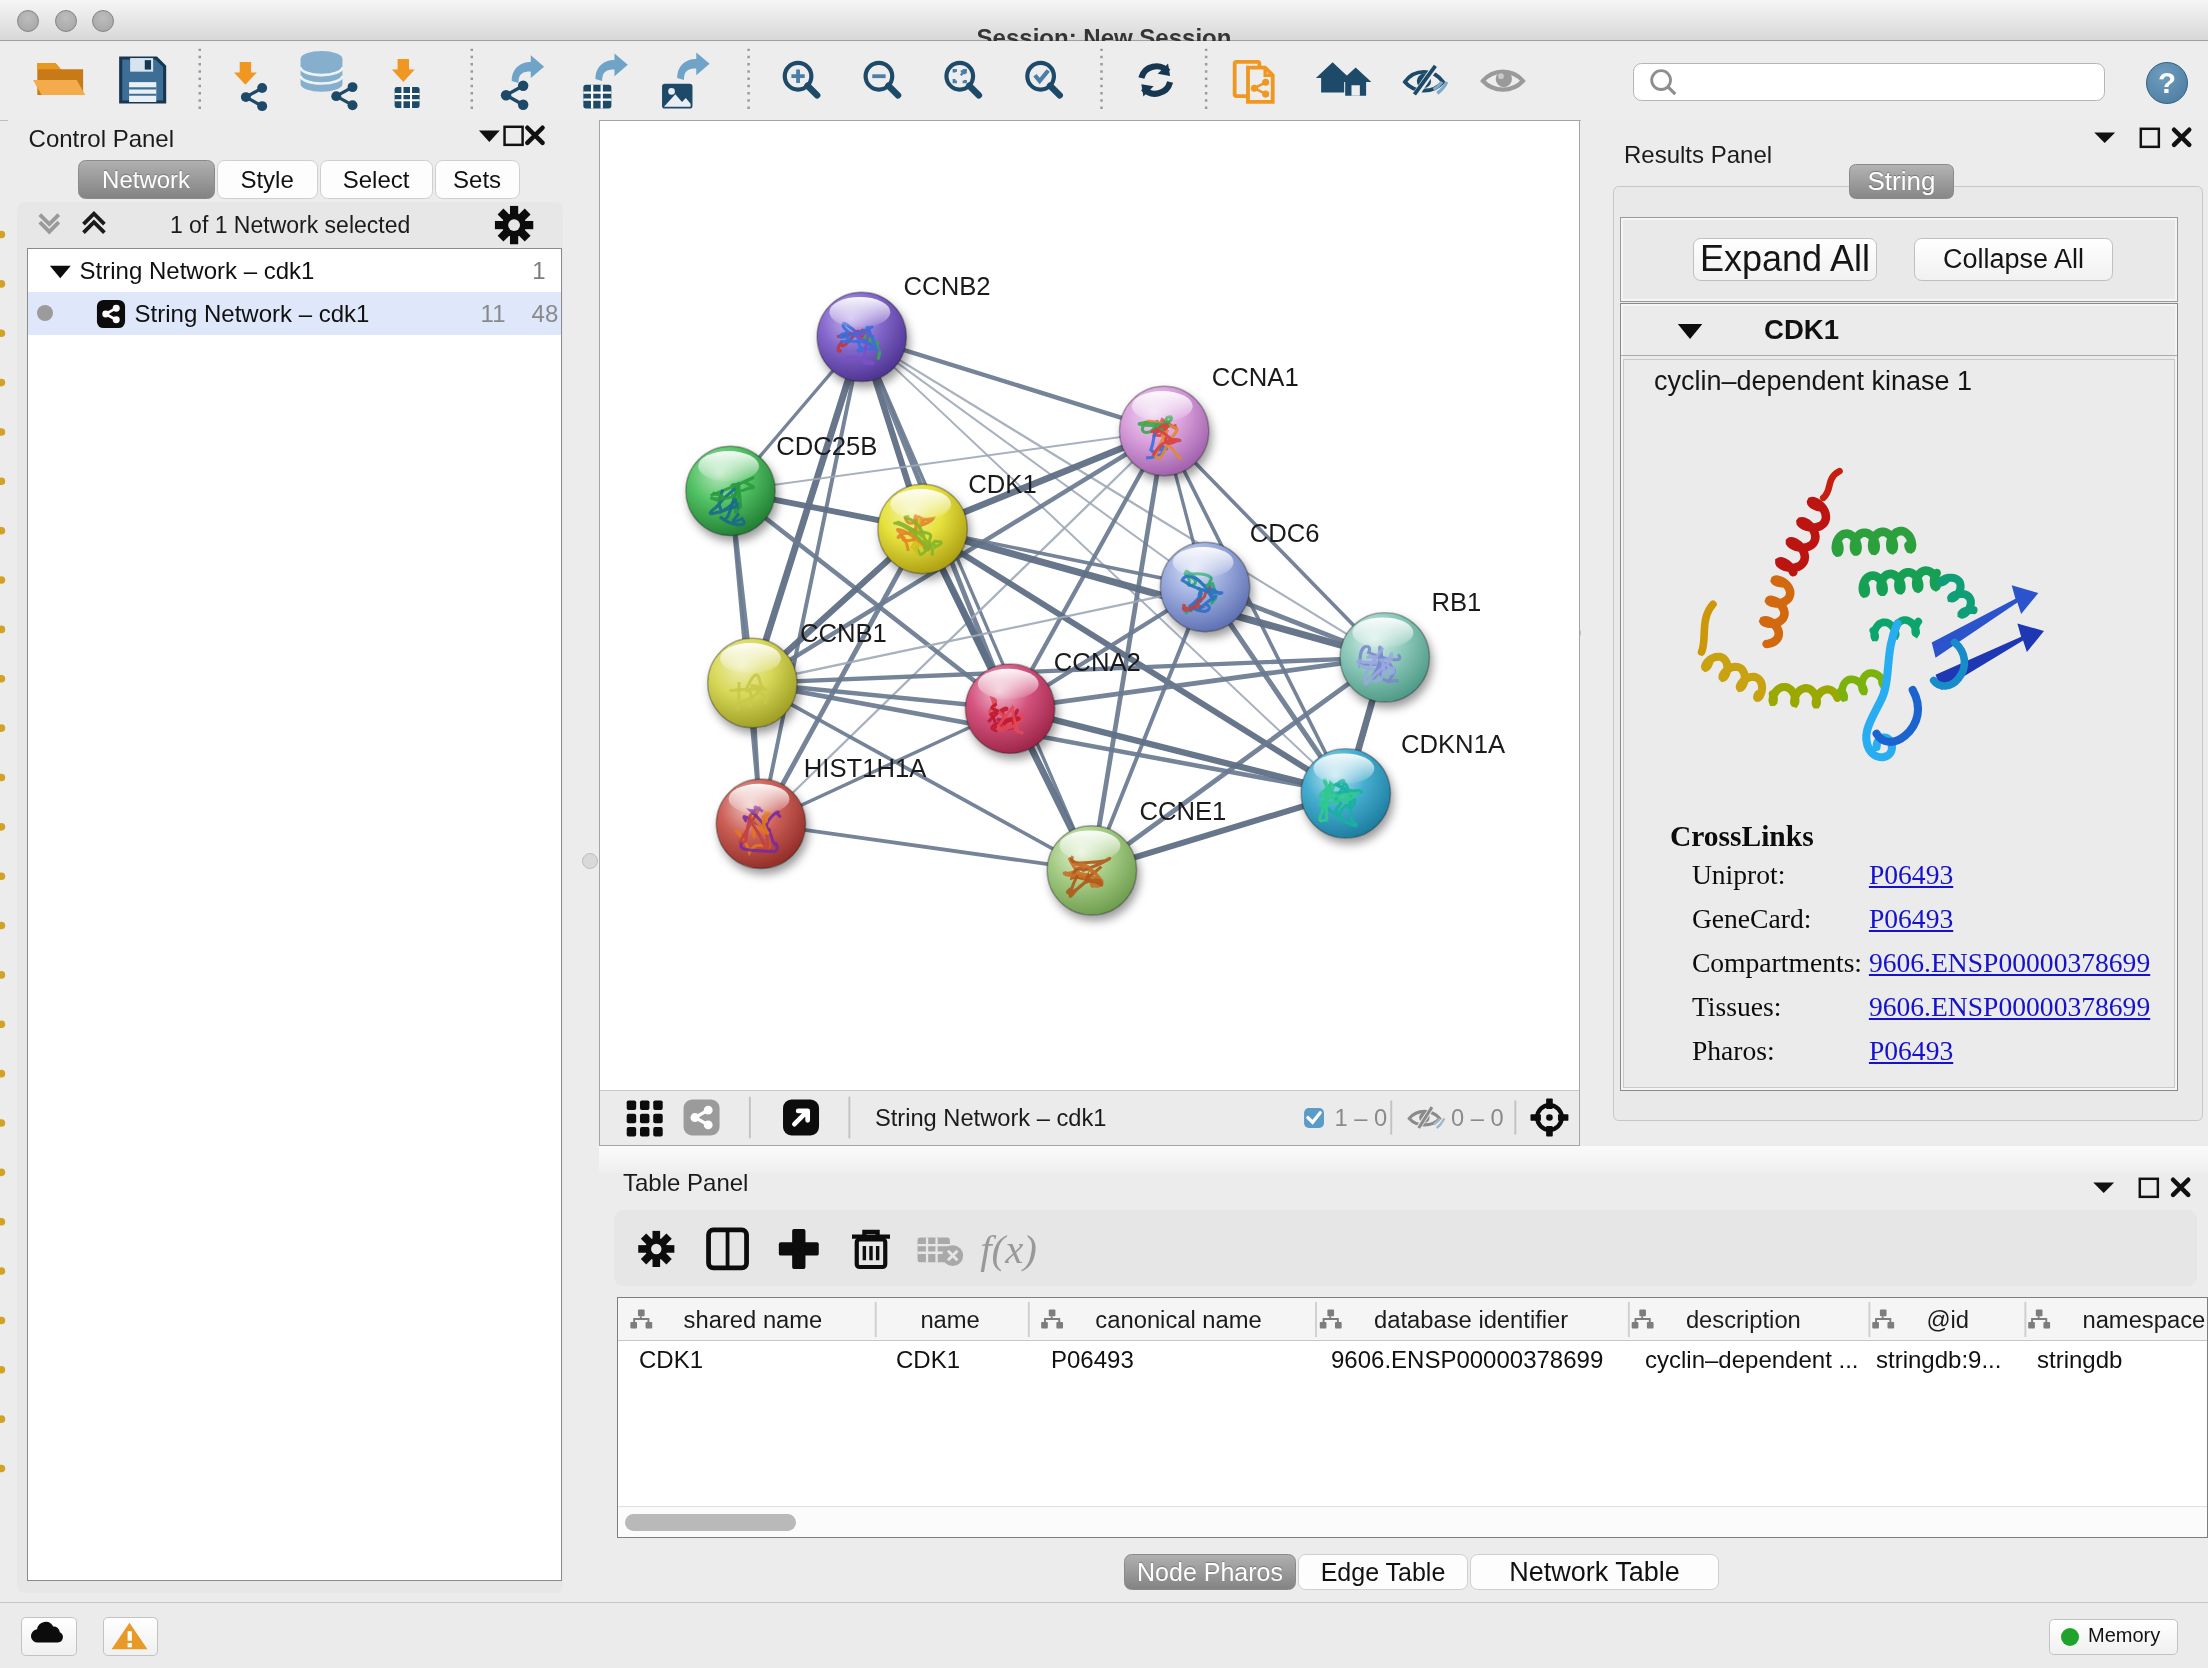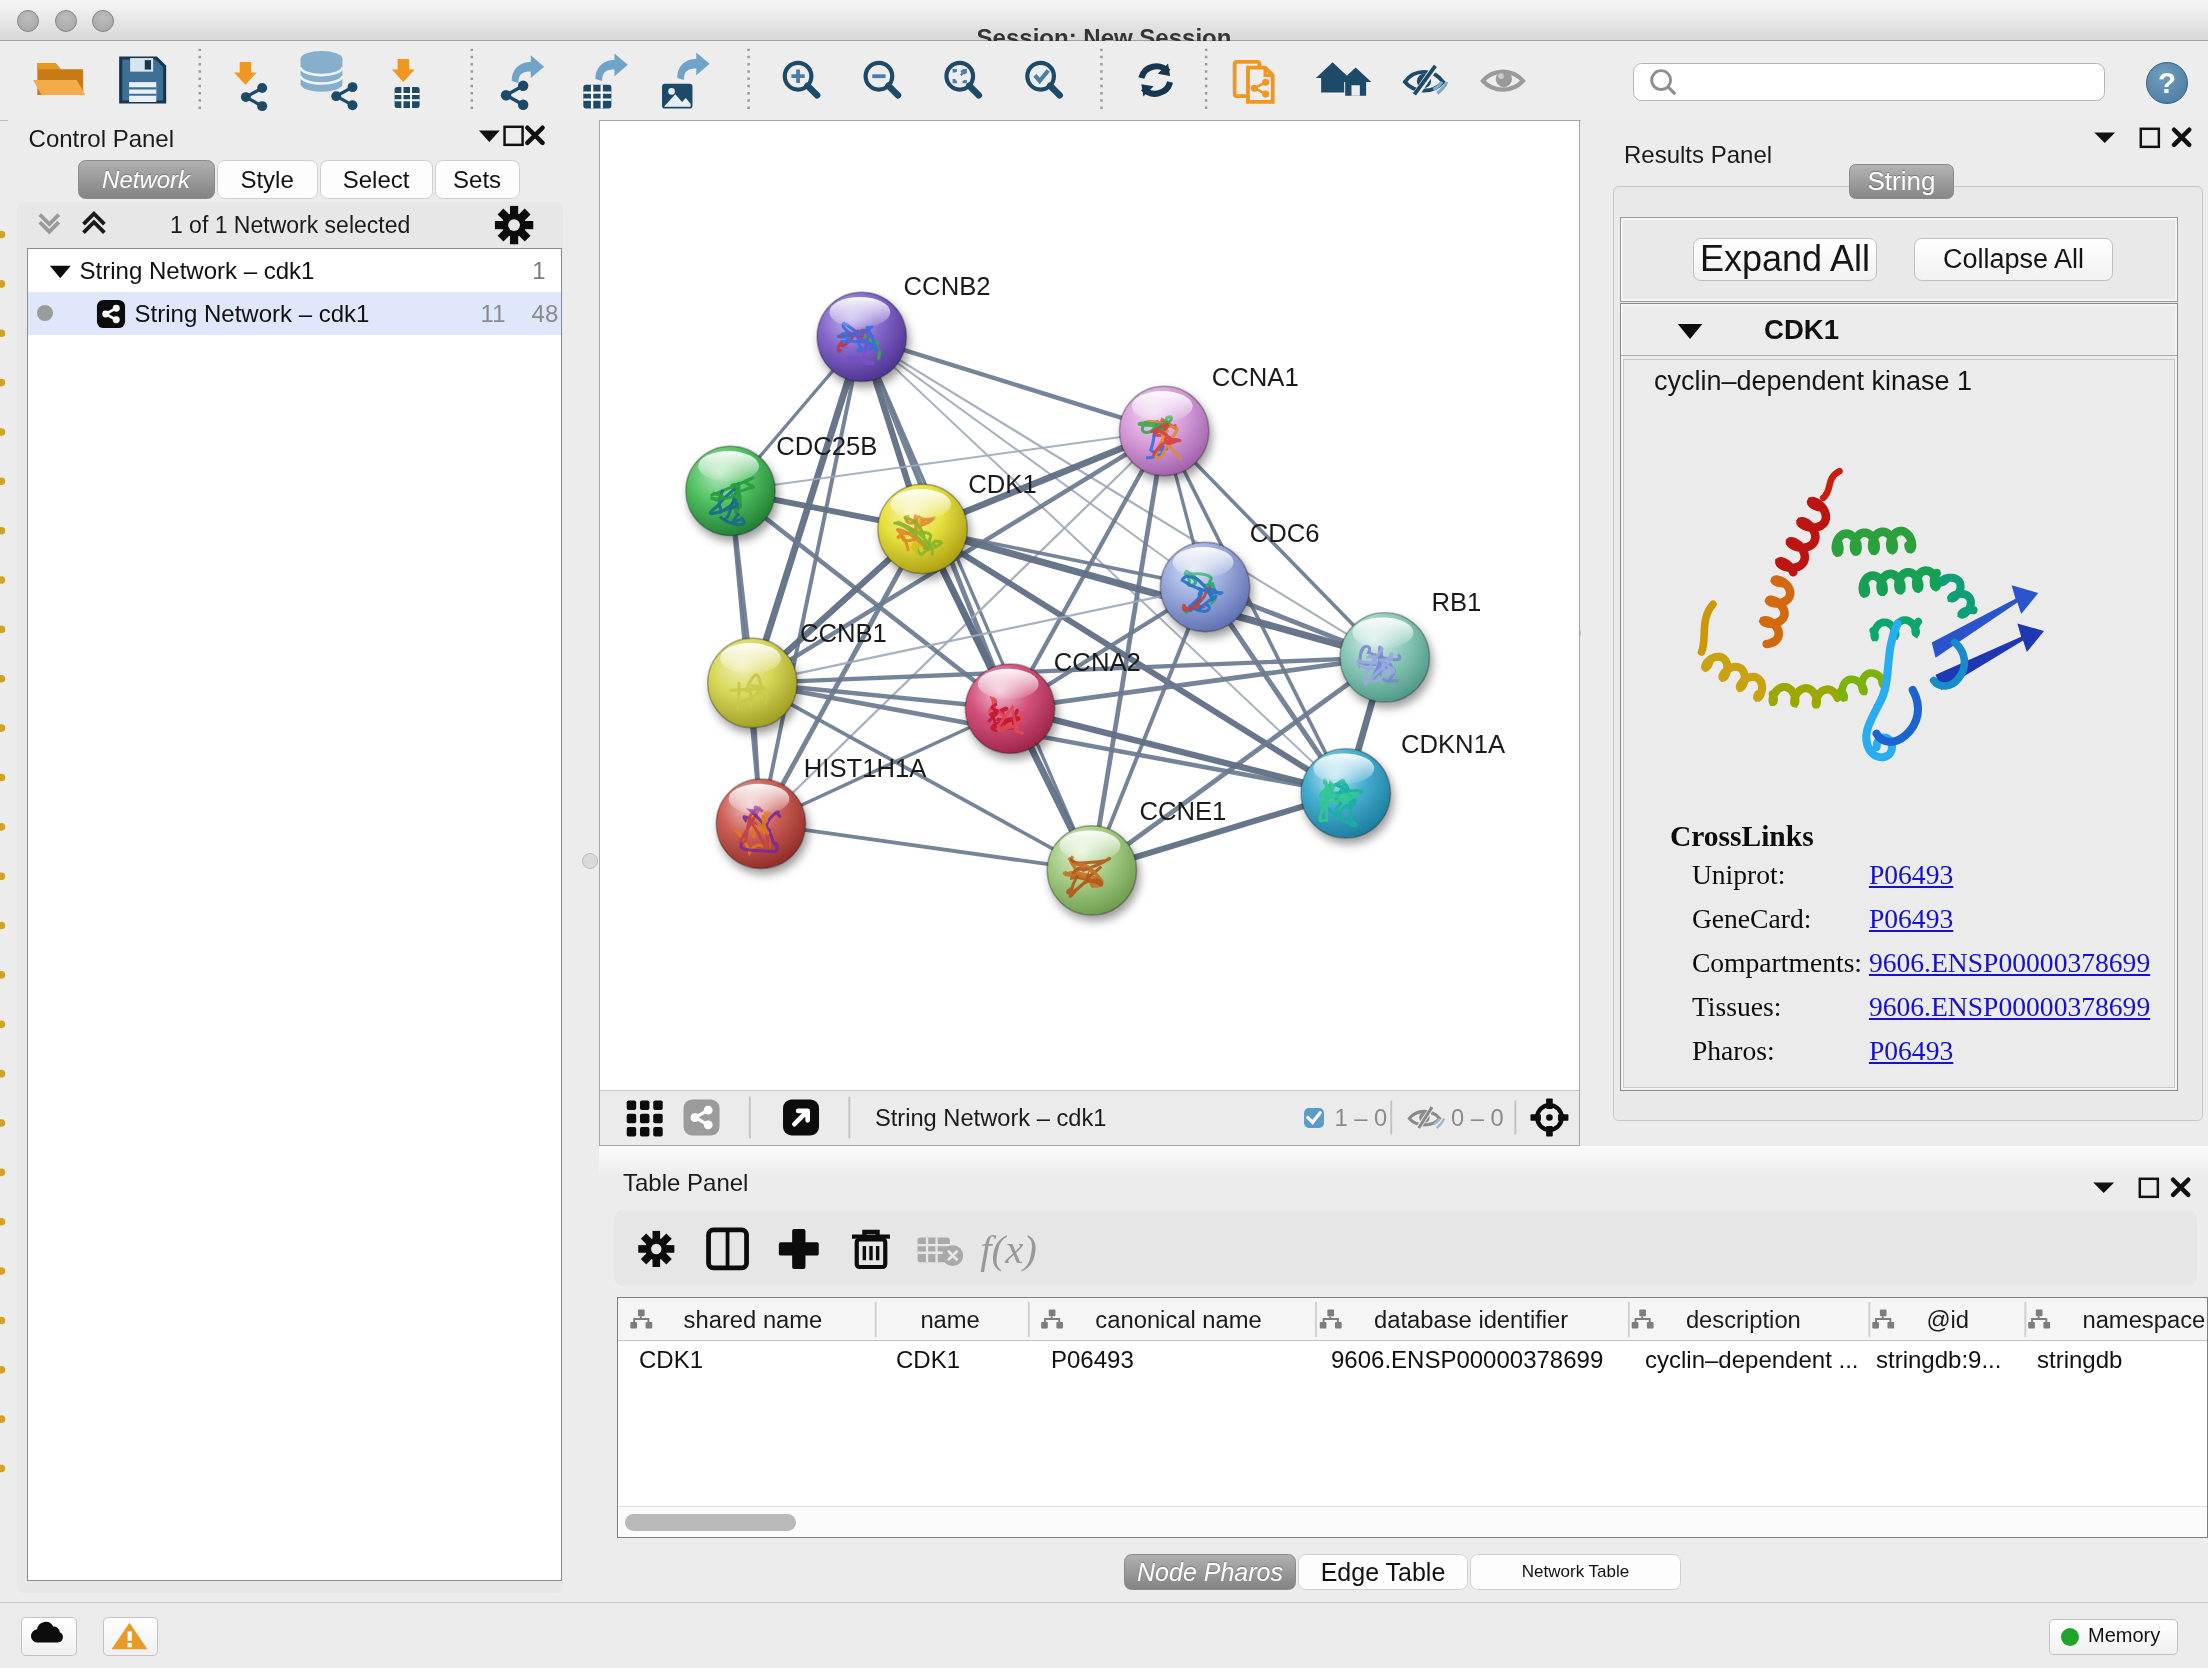--- a/index.html
+++ b/index.html
@@ -10,21 +10,21 @@
   .tl{position:absolute;top:9.5px;width:22px;height:22px;border-radius:50%;background:radial-gradient(circle at 50% 35%,#bdbdbd,#a3a3a3);border:1px solid #848484;box-sizing:border-box;}
   #title-text{position:absolute;top:7.6px;left:0;width:2208px;text-align:center;font-size:24px;font-weight:600;color:#353535;margin-top:16px;}
   
   #toolbar{left:0;top:41px;width:2208px;height:79px;background:#ededed;border-bottom:1px solid #bdbdbd;}
   #searchbox{position:absolute;left:1633px;top:22px;width:472px;height:38px;background:#fff;border:1.9px solid #b5b5b5;border-radius:8.6px;box-sizing:border-box;}
   
   .ptitle{font-size:24px;color:#1b1b1b;}
   
   #ctrlpanel{left:7.6px;top:120px;width:592px;height:1481px;background:#ececec;}
   .tab{position:absolute;top:0;height:39px;background:#fdfdfd;border:1px solid #cfcfcf;box-sizing:border-box;border-radius:7.6px;text-align:center;font-size:24px;color:#111;line-height:37px;}
-  .tabsel{background:linear-gradient(#b0b0b0,#838383);color:#fff;border:1px solid #8a8a8a;text-shadow:0 -1px 1px rgba(0,0,0,.25);font-style:italic;}
+  .tabsel{background:linear-gradient(#b0b0b0,#838383);color:#fff;border:1px solid #8a8a8a;text-shadow:0 -1px 1px rgba(0,0,0,.25);}
   #cp-inner{position:absolute;left:9.5px;top:82px;width:546px;height:1391px;background:#e7e7e7;border-radius:7.6px;}
   #cp-list{position:absolute;left:9.5px;top:46px;width:535px;height:1333px;background:#fff;border:1.9px solid #8b8b8b;box-sizing:border-box;}
   
   #netview{left:599px;top:120px;width:981px;height:1026px;background:#fff;border:1px solid #a5a5a5;box-sizing:border-box;}
   #nettoolbar{position:absolute;left:0;bottom:0;width:979px;height:54px;background:#ebebeb;border-top:1px solid #c8c8c8;}
   
   #resultspanel{left:1581px;top:120px;width:628px;height:1036px;background:#ececec;}
   
   #tablepanel{left:599px;top:1146px;width:1609px;height:455px;background:#ececec;}
   
@@ -693,21 +693,21 @@
         <span style="position:absolute;left:1258px;top:4.8px;">stringdb:9...</span>
         <span style="position:absolute;left:1419px;top:4.8px;">stringdb</span>
       </div>
       <div style="position:absolute;left:0;top:208px;width:100%;height:30px;background:#fbfbfb;border-top:1px solid #e0e0e0;">
         <div style="position:absolute;left:6.7px;top:6.7px;width:171px;height:17px;background:#b9b9b9;border-radius:8.6px;"></div>
       </div>
     </div>
 
     <div class="tab tabsel" style="left:525px;top:408px;width:172px;height:36px;line-height:34px;font-size:25px;">Node Pharos</div>
     <div class="tab" style="left:699px;top:408px;width:170px;height:36px;line-height:34px;font-size:25px;">Edge Table</div>
-    <div class="tab" style="left:871px;top:408px;width:211px;height:36px;line-height:34px;font-size:17px;">Network Table</div>
+    <div class="tab" style="left:871px;top:408px;width:249px;height:36px;line-height:34px;font-size:27px;">Network Table</div>
   </div>
   <div class="abs" id="statusbar">
     <div class="sbtn" style="left:21px;width:56px;">
       <svg width="52" height="35" viewBox="0 0 55 37">
         <path d="M17 26 a7 7 0 0 1 -1 -14 a9 9 0 0 1 17 -3 a6.5 6.5 0 0 1 7 6 a5.8 5.8 0 0 1 -2 11 Z" fill="#0c0c0c"></path>
       </svg>
     </div>
     <div class="sbtn" style="left:103px;width:55px;">
       <svg width="51" height="35" viewBox="0 0 54 37">
         <path d="M27 5 L46 33 L8 33 Z" fill="#e89a28"></path>

